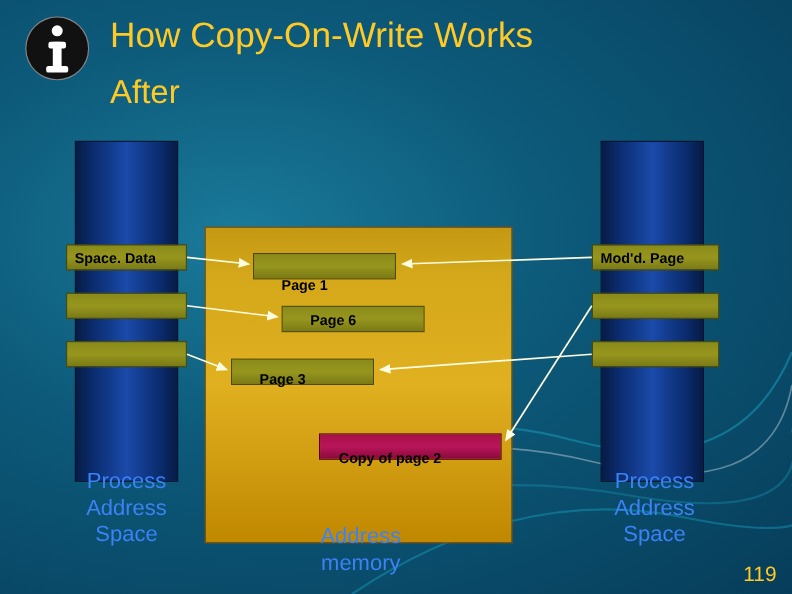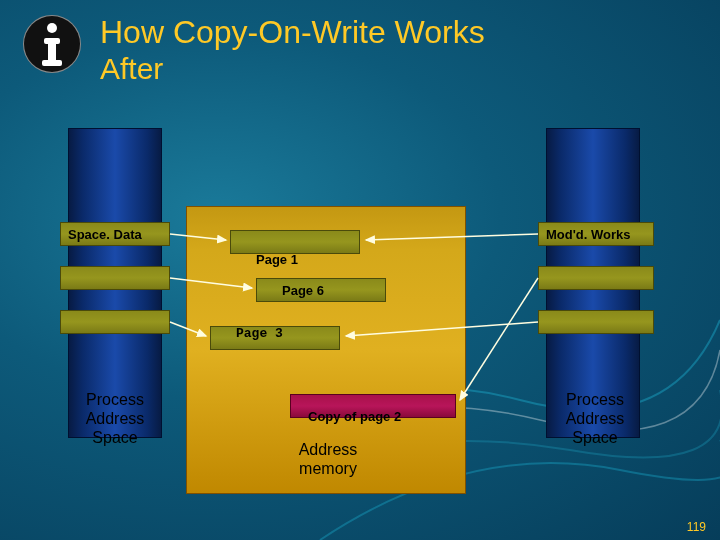--- a/index.html
+++ b/index.html
@@ -64,30 +64,31 @@
   }
   .band-label {
     position: absolute;
     font-size: 13px;
     font-weight: bold;
     color: #000;
     white-space: nowrap;
   }
   .caption {
     position: absolute;
-    font-size: 16px;
-    color: #000000;
+    font-size: 20px;
+    color: #3b82f6;
     text-align: center;
     line-height: 1.2;
+    margin-top: 36px;
   }
   .pagenum {
     position: absolute;
     bottom: 6px;
     right: 14px;
-    font-size: 12px;
+    font-size: 19px;
     color: #ffc926;
   }
   svg.arrows {
     position: absolute;
     top: 0;
     left: 0;
     width: 720px;
     height: 540px;
     pointer-events: none;
   }
@@ -107,46 +108,46 @@
     <circle cx="32" cy="32" r="28" fill="#f0f0f0" stroke="#888" stroke-width="2"></circle>
     <circle cx="32" cy="32" r="28" fill="#111"></circle>
     <ellipse cx="32" cy="16" rx="5" ry="5" fill="#fff"></ellipse>
     <rect x="24" y="26" width="16" height="6" rx="2" fill="#fff"></rect>
     <rect x="28" y="26" width="8" height="24" fill="#fff"></rect>
     <rect x="22" y="48" width="20" height="6" rx="2" fill="#fff"></rect>
   </svg>
 </div>
 
 <div class="title" style="top:14px; left:100px;">How Copy-On-Write Works</div>
-<div class="subtitle" style="top:52px; left:100px;">After</div>
+<div class="subtitle" style="top:68px; left:100px;">After</div>
 
 <div class="column" style="left:68px; top:128px; height:310px;"></div>
 
 <div class="column" style="left:546px; top:128px; height:310px;"></div>
 
 <div class="phys-box" style="left:186px; top:206px; height:288px;"></div>
 
 <div class="olive-band" style="left:60px; top:222px; width:110px;"></div>
 <div class="band-label" style="left:68px; top:227px;">Space. Data</div>
 <div class="olive-band" style="left:60px; top:266px; width:110px;"></div>
 <div class="olive-band" style="left:60px; top:310px; width:110px;"></div>
 
 <div class="olive-band" style="left:538px; top:222px; width:116px;"></div>
-<div class="band-label" style="left:546px; top:227px;">Mod'd. Works</div>
+<div class="band-label" style="left:546px; top:227px;">Mod'd. Page</div>
 <div class="olive-band" style="left:538px; top:266px; width:116px;"></div>
 <div class="olive-band" style="left:538px; top:310px; width:116px;"></div>
 
 <div class="olive-band" style="left:230px; top:230px; width:130px;"></div>
 <div class="band-label" style="left:256px; top:252px;">Page 1</div>
 
 <div class="olive-band" style="left:256px; top:278px; width:130px;"></div>
 <div class="band-label" style="left:282px; top:283px;">Page 6</div>
 
 <div class="olive-band" style="left:210px; top:326px; width:130px;"></div>
-<div class="band-label" style="left:236px; top:326px;font-family:Liberation Mono, monospace;">Page 3</div>
+<div class="band-label" style="left:236px; top:337px;">Page 3</div>
 
 <div class="magenta-band" style="left:290px; top:394px; width:166px;"></div>
 <div class="band-label" style="left:308px; top:399px;margin-top:10px;">Copy of page 2</div>
 
 <div class="caption" style="left:60px; top:390px; width:110px; white-space:pre-line;">Process
 Address
 Space</div>
 <div class="caption" style="left:540px; top:390px; width:110px; white-space:pre-line;">Process
 Address
 Space</div>

